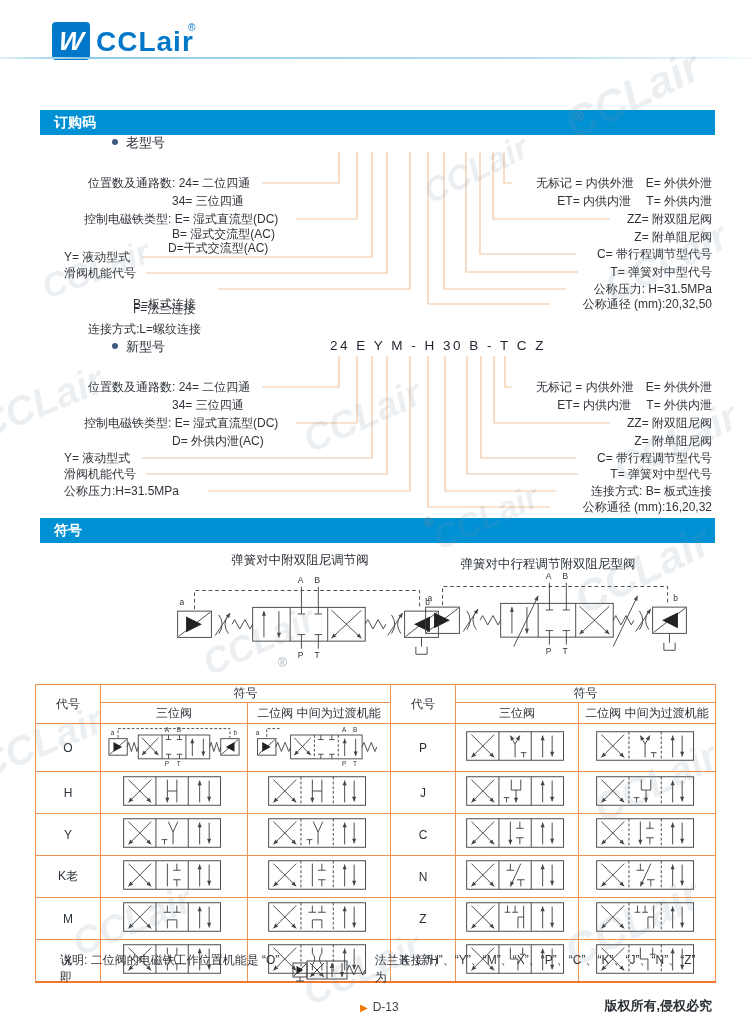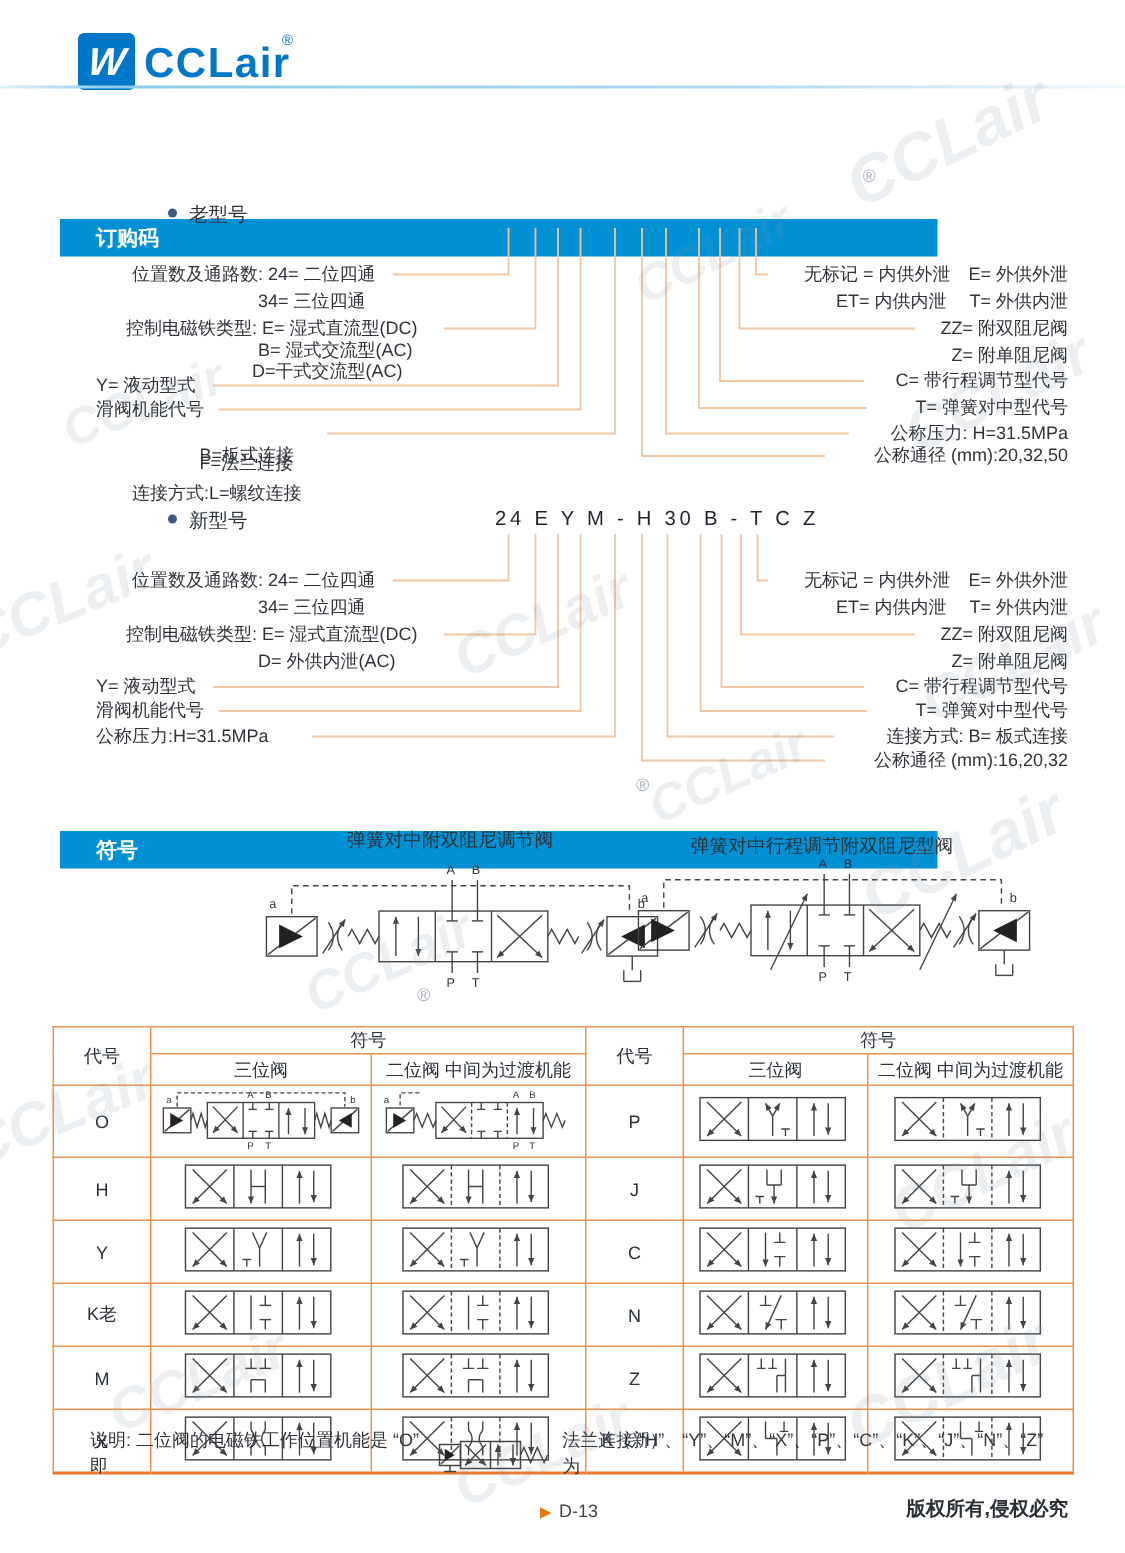--- a/index.html
+++ b/index.html
@@ -8,22 +8,22 @@
   
   .logo-box{position:absolute;left:52px;top:22px;width:38px;height:38px;background:#0077c8;border-radius:4px;
             display:flex;align-items:center;justify-content:center;}
   .logo-w{color:#fff;font-weight:bold;font-style:italic;font-size:26px;line-height:1;transform:skewX(-6deg);}
   .logo-text{position:absolute;left:96px;top:26px;font-size:28px;font-weight:bold;color:#0077c8;letter-spacing:1px;}
   .logo-reg{position:absolute;left:188px;top:22px;font-size:10px;color:#0077c8;}
   .slogan{position:absolute;right:38px;top:36px;font-size:16px;font-weight:bold;color:#f07800;}
   .hdr-line{position:absolute;left:0;top:57px;width:750px;height:2px;
             background:linear-gradient(90deg,#dff0fa 0%,#8ecbe9 10%,#b5dcf2 70%,#f2f9fd 100%);}
   
-  .bar{position:absolute;left:40px;width:585px;height:25px;background:#0091d5;color:#fff;
-       font-size:14px;font-weight:bold;line-height:25px;padding-left:24px;box-sizing:border-box;margin-top:36px;}
+  .bar{position:absolute;left:40px;width:675px;height:25px;background:#0091d5;color:#fff;
+       font-size:14px;font-weight:bold;line-height:25px;padding-left:14px;box-sizing:border-box;}
   
   .model-label{position:absolute;font-size:13px;color:#2b3138;white-space:nowrap;}
   .model-label .dot{display:inline-block;width:6px;height:6px;border-radius:50%;background:#3b5b80;margin-right:8px;vertical-align:2px;}
   .code{position:absolute;font-size:13.5px;color:#1f2430;letter-spacing:2.5px;white-space:nowrap;}
   .lbl{position:absolute;font-size:12px;color:#30343a;white-space:nowrap;transform:translateY(-50%);}
   .rlbl{position:absolute;right:38px;font-size:12px;color:#30343a;white-space:nowrap;transform:translateY(-50%);text-align:right;}
   .tree-svg{position:absolute;left:0;top:0;pointer-events:none;}
   
   .sym-cap{position:absolute;font-size:12.5px;color:#2b3138;white-space:nowrap;transform:translateX(-50%);}
   .sym-svg{position:absolute;}

